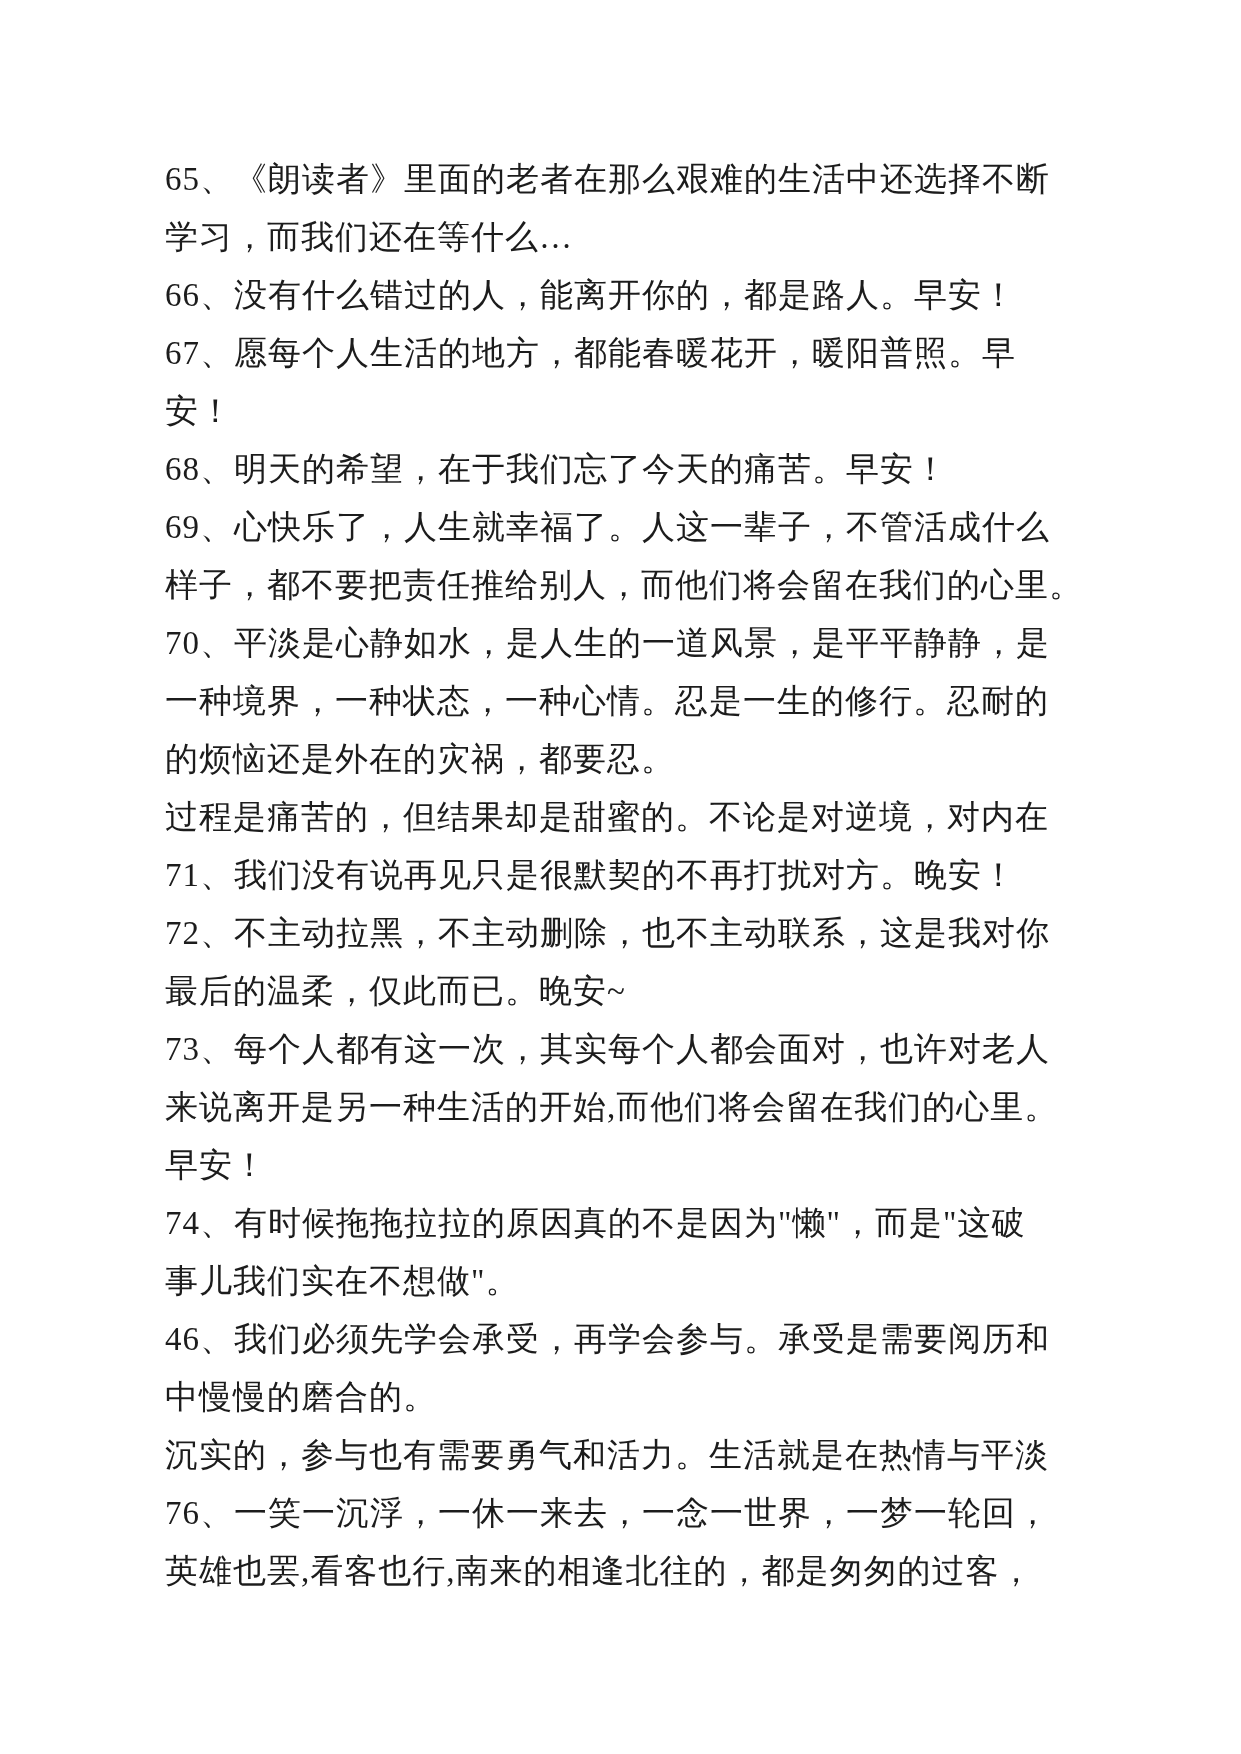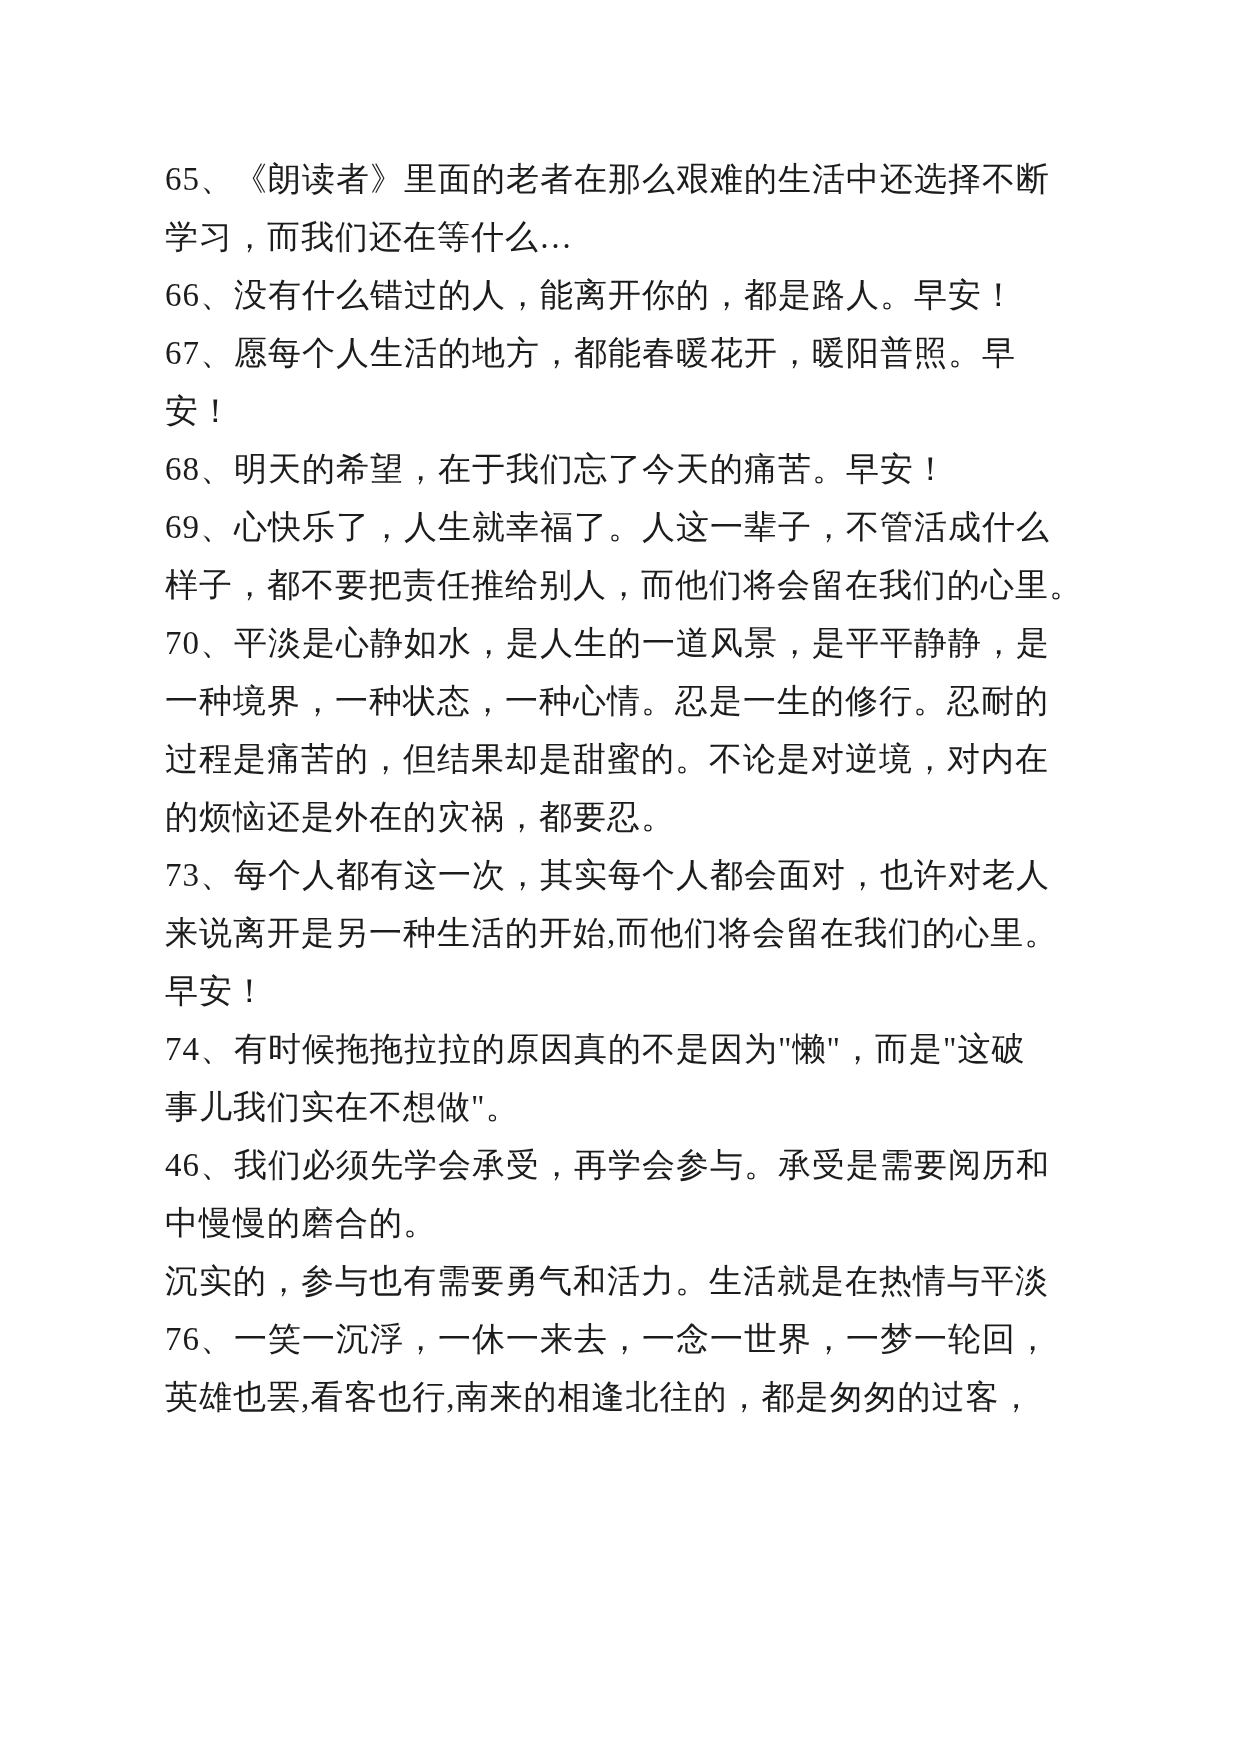--- a/index.html
+++ b/index.html
@@ -62,25 +62,32 @@
     </div>
 
     <div class="quote">
       <p class="line">69、心快乐了，人生就幸福了。人这一辈子，不管活成什么</p>
       <p class="line">样子，都不要把责任推给别人，而他们将会留在我们的心里。</p>
     </div>
 
     <div class="quote">
       <p class="line">70、平淡是心静如水，是人生的一道风景，是平平静静，是</p>
       <p class="line">一种境界，一种状态，一种心情。忍是一生的修行。忍耐的</p>
+      <p class="line">的烦恼还是外在的灾祸，都要忍。</p>
       <p class="line">过程是痛苦的，但结果却是甜蜜的。不论是对逆境，对内在</p>
-      <p class="line">的烦恼还是外在的灾祸，都要忍。</p>
     </div>
 
+    <div class="quote">
+      <p class="line">71、我们没有说再见只是很默契的不再打扰对方。晚安！</p>
+    </div>
 
+    <div class="quote">
+      <p class="line">72、不主动拉黑，不主动删除，也不主动联系，这是我对你</p>
+      <p class="line">最后的温柔，仅此而已。晚安~</p>
+    </div>
 
     <div class="quote">
       <p class="line">73、每个人都有这一次，其实每个人都会面对，也许对老人</p>
       <p class="line">来说离开是另一种生活的开始,而他们将会留在我们的心里。</p>
       <p class="line">早安！</p>
     </div>
 
     <div class="quote">
       <p class="line">74、有时候拖拖拉拉的原因真的不是因为"懒"，而是"这破</p>
       <p class="line">事儿我们实在不想做"。</p>

